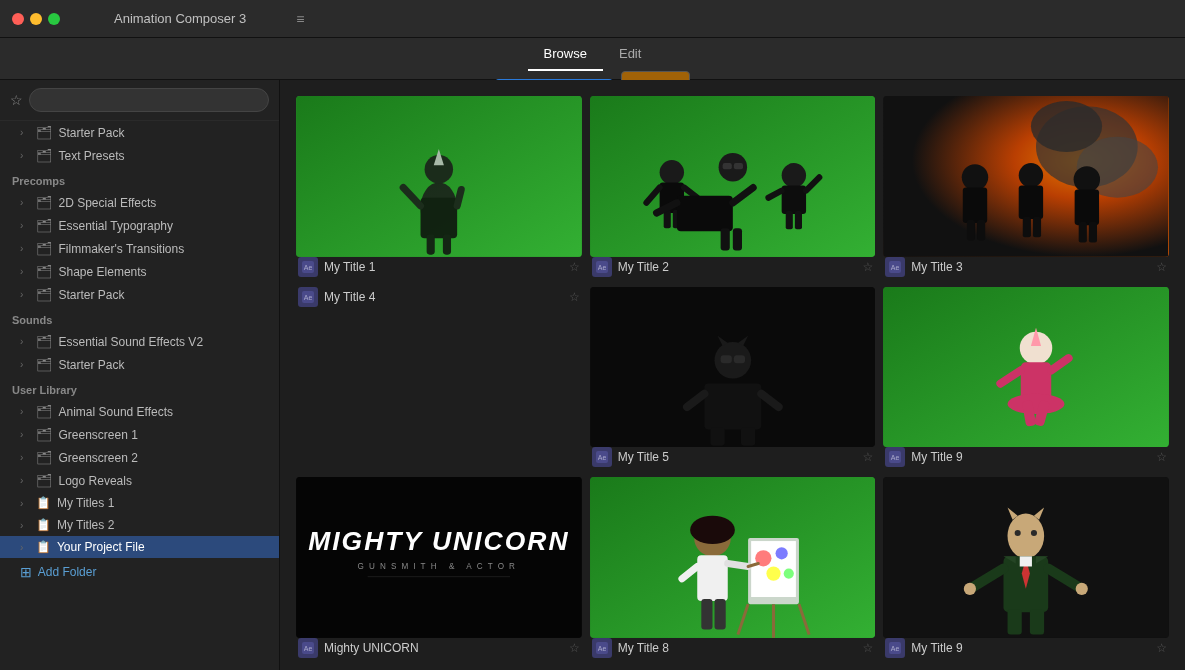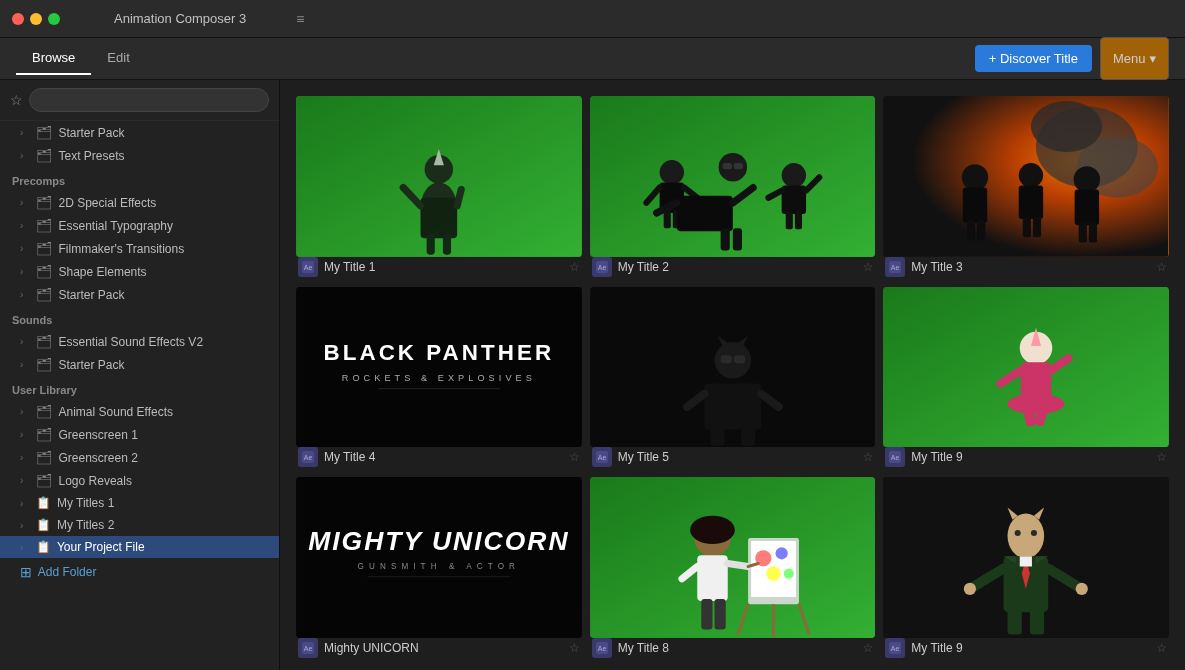--- a/index.html
+++ b/index.html
@@ -55,20 +55,21 @@
     }
 
     
     .top-nav {
       height: 42px;
       background: #2b2b2b;
       display: flex;
       align-items: center;
       padding: 0 16px;
       border-bottom: 1px solid #111;
+      flex-direction: column;
     }
     .nav-tabs {
       display: flex;
       gap: 0;
       flex: 1;
     }
     .nav-tab {
       padding: 8px 16px;
       font-size: 13px;
       color: #aaa;
@@ -573,30 +574,20 @@
                   <rect x="1" y="1" width="12" height="12" rx="2" fill="#4a4a8a"></rect>
                   <text x="7" y="10" text-anchor="middle" fill="#aac" font-size="7">Ae</text>
                 </svg>
             </div>
             <span class="item-name">My Title 3</span>
             <span class="item-star">☆</span>
           </div>
         </div>
 
         <div class="grid-item">
-          <div class="thumbnail thumb-4">
-            <div class="thumbnail-inner">
-              <svg viewBox="0 0 280 158" width="100%" height="100%">
-                <rect width="280" height="158" fill="#050505"></rect>
-                <text x="140" y="72" text-anchor="middle" fill="#ffffff" font-size="22" font-weight="900" font-family="Arial, sans-serif" letter-spacing="3">BLACK PANTHER</text>
-                <text x="140" y="92" text-anchor="middle" fill="#aaaaaa" font-size="9" font-family="Arial, sans-serif" letter-spacing="4">ROCKETS &amp; EXPLOSIVES</text>
-                <line x1="80" y1="100" x2="200" y2="100" stroke="#444" stroke-width="0.5"></line>
-              </svg>
-            </div>
-          </div>
           <div class="item-footer">
             <div class="item-icon">
               <svg width="14" height="14" viewBox="0 0 14 14">
                   <rect x="1" y="1" width="12" height="12" rx="2" fill="#4a4a8a"></rect>
                   <text x="7" y="10" text-anchor="middle" fill="#aac" font-size="7">Ae</text>
                 </svg>
             </div>
             <span class="item-name">My Title 4</span>
             <span class="item-star">☆</span>
           </div>

